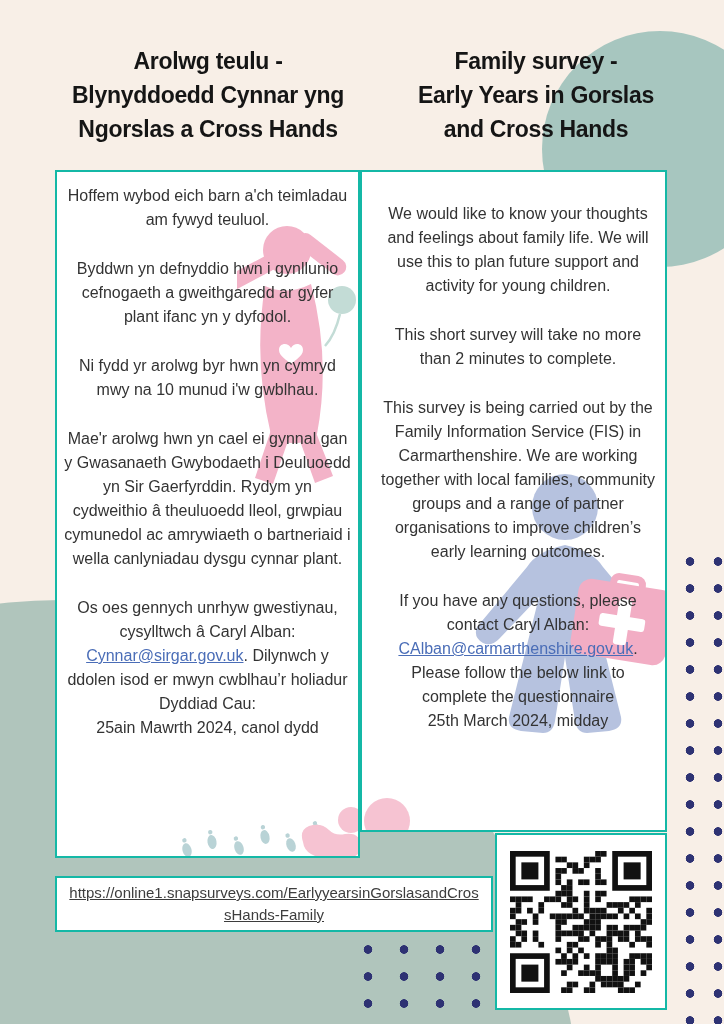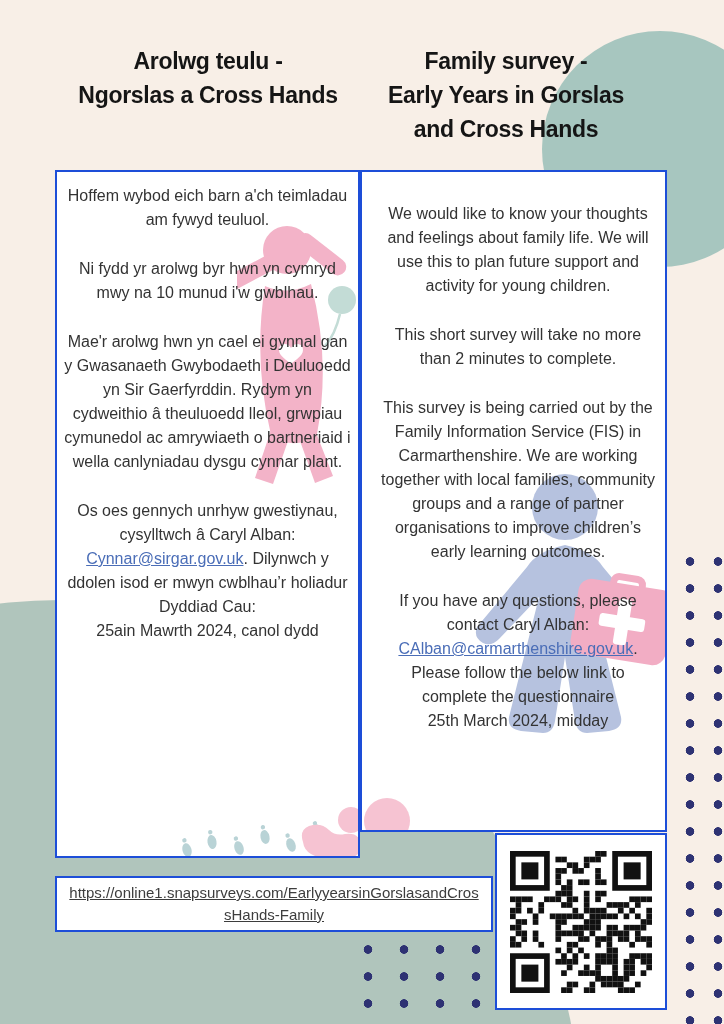--- a/index.html
+++ b/index.html
@@ -35,25 +35,25 @@
     background-image: radial-gradient(circle, #2e3273 4px, transparent 4.6px);
     background-size: 36px 27px; background-position: 0 0; z-index: 1;
   }
   
   .title {
     position: absolute; top: 44px; text-align: center;
     font-weight: 700; font-size: 23px; line-height: 34px;
     color: #151515; letter-spacing: -0.3px; z-index: 2;
   }
   .title-welsh { left: 48px; width: 320px; }
-  .title-english { left: 354px; width: 304px; }
+  .title-english { left: 384px; width: 304px; }
   
   .box {
     position: absolute; background: #ffffff;
-    border: 2px solid #1d4ed8; overflow: hidden; z-index: 2;
+    border: 2px solid #14b8a6; overflow: hidden; z-index: 2;
   }
   .box-welsh   { left: 55px;  top: 170px; width: 305px; height: 688px; }
   .box-english { left: 360px; top: 170px; width: 307px; height: 662px; }
   .box-url {
     left: 55px; top: 876px; width: 438px; height: 56px; z-index: 3;
     display: flex; align-items: center; justify-content: center;
     padding: 16px 10px;
   }
   .box-qr {
     left: 495px; top: 833px; width: 172px; height: 177px; z-index: 3;
@@ -96,20 +96,21 @@
 
 <div class="canvas">
 
   <div class="circle-teal"></div>
   <div class="blob-sage"></div>
   <div class="dots-right"></div>
   <div class="dots-bottom"></div>
 
   <div class="title title-welsh">
     <div>Arolwg teulu -</div>
+    <div>Blynyddoedd Cynnar yng</div>
     <div>Ngorslas a Cross Hands</div>
   </div>
   <div class="title title-english">
     <div>Family survey -</div>
     <div>Early Years in Gorslas</div>
     <div>and Cross Hands</div>
   </div>
 
   <div class="box box-welsh">
 
@@ -152,20 +153,21 @@
           <circle cx="140" cy="3" r="2.2"></circle>
         </g>
     </svg>
     <svg class="deco" style="left:238px; top:630px; width:70px; height:62px" viewBox="0 0 70 62" fill="#f6c3d2">
       <path d="M8,40 Q4,28 14,24 Q26,20 34,28 Q40,34 50,32 Q64,30 66,42 Q67,54 54,56 Q30,60 16,52 Q9,48 8,40 Z"></path>
       <circle cx="56" cy="18" r="13"></circle>
     </svg>
 
     <div class="box-text">
       <p>Hoffem wybod eich barn a'ch teimladau am fywyd teuluol.</p>
+      <p>Byddwn yn defnyddio hwn i gynllunio cefnogaeth a gweithgaredd ar gyfer plant ifanc yn y dyfodol.</p>
       <p>Ni fydd yr arolwg byr hwn yn cymryd mwy na 10 munud i'w gwblhau.</p>
       <p>Mae'r arolwg hwn yn cael ei gynnal gan y Gwasanaeth Gwybodaeth i Deuluoedd yn Sir Gaerfyrddin. Rydym yn cydweithio â theuluoedd lleol, grwpiau cymunedol ac amrywiaeth o bartneriaid i wella canlyniadau dysgu cynnar plant.</p>
       <p class="tight"><span>Os oes gennych unrhyw gwestiynau, cysylltwch â Caryl Alban: </span><a class="link">Cynnar@sirgar.gov.uk</a><span>.</span>
         <span>Dilynwch y ddolen isod er mwyn cwblhau’r holiadur</span></p>
       <p class="tight">Dyddiad Cau:</p>
       <p class="tight">25ain Mawrth 2024, canol dydd</p>
     </div>
   </div>
 
   <div class="box box-english">

